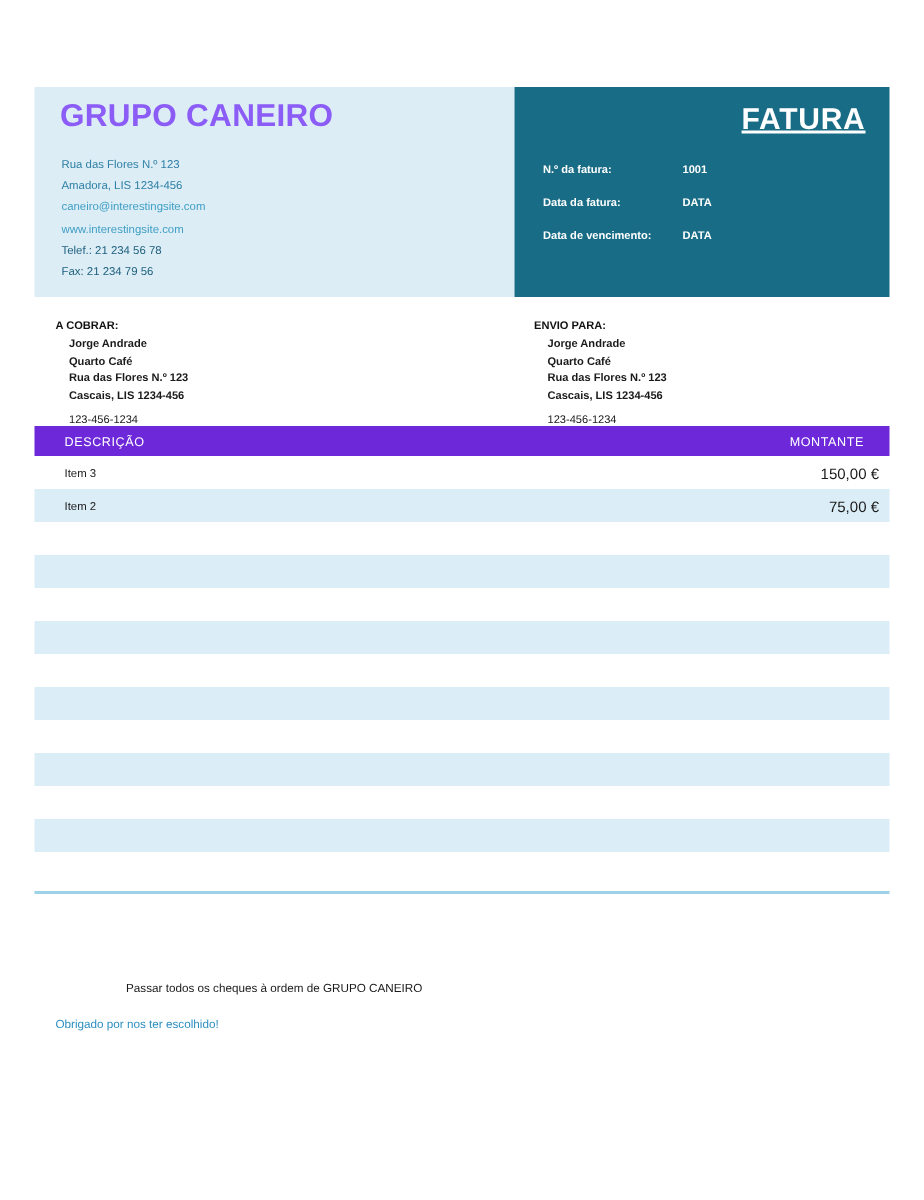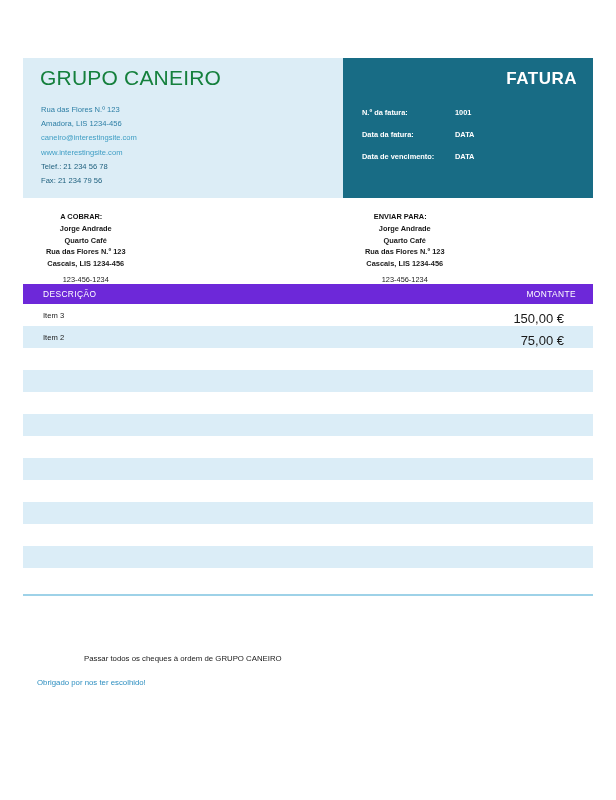--- a/index.html
+++ b/index.html
@@ -39,43 +39,44 @@
     top: 0;
     width: 250px;
     height: 140px;
     background: #186c85;
   }
   .company-name {
     position: absolute;
     left: 17px;
     top: 8px;
     font-size: 21px;
-    font-weight: normal;
-    color: #15803d;
+    font-weight: bold;
+    color: #8b5cf6;
     letter-spacing: 0.2px;
   }
   .company-address {
     position: absolute;
     left: 18px;
     top: 45px;
     font-size: 7.6px;
     line-height: 14.2px;
     color: #2d7fa5;
   }
   .company-address .link { color: #3f9ec4; }
   .company-address .dark { color: #1d5f7d; }
 
   .fatura-title {
     position: absolute;
     right: 16px;
     top: 11px;
-    font-size: 17px;
+    font-size: 20px;
     font-weight: bold;
     color: #ffffff;
     letter-spacing: 0.5px;
+    text-decoration: underline;
   }
   .meta {
     position: absolute;
     left: 19px;
     top: 47px;
     font-size: 7.4px;
     line-height: 15.5px;
     color: #ffffff;
   }
   .meta .row { display: block; white-space: nowrap; }
@@ -85,21 +86,20 @@
     font-weight: bold;
   }
   .meta .val { font-weight: bold; }
 
   
   .addr {
     position: absolute;
     font-size: 7.4px;
     line-height: 11.4px;
     color: #1a1a1a;
-    text-align: center;
   }
   .addr .head {
     font-weight: bold;
     font-size: 7.4px;
     color: #111111;
     display: block;
     margin-bottom: 1px;
   }
   .addr .body { display: block; padding-left: 9px; font-weight: bold; }
   .addr .phone { display: block; padding-left: 9px; margin-top: 5px; }
@@ -146,23 +146,23 @@
   .row.alt { background: #dbedf7; }
   .row .rdesc {
     position: absolute;
     left: 20px;
     top: 7px;
     font-size: 7.6px;
     color: #1a1a1a;
   }
   .row .ramt {
     position: absolute;
-    right: 29px;
+    right: 7px;
     top: 7px;
-    font-size: 13px;
+    font-size: 10px;
     color: #1a1a1a;
   }
 
   
   .rule-full {
     position: absolute;
     left: 23px;
     top: 594px;
     width: 570px;
     height: 2px;
@@ -262,21 +262,21 @@
   <div class="addr addr-bill">
     <span class="head">A COBRAR:</span>
     <span class="body">Jorge Andrade</span>
     <span class="body">Quarto Café</span>
     <span class="body">Rua das Flores N.º 123</span>
     <span class="body">Cascais, LIS 1234-456</span>
     <span class="phone">123-456-1234</span>
   </div>
 
   <div class="addr addr-ship">
-    <span class="head">ENVIAR PARA:</span>
+    <span class="head">ENVIO PARA:</span>
     <span class="body">Jorge Andrade</span>
     <span class="body">Quarto Café</span>
     <span class="body">Rua das Flores N.º 123</span>
     <span class="body">Cascais, LIS 1234-456</span>
     <span class="phone">123-456-1234</span>
   </div>
 
   <div class="tbl-head">
     <span class="desc">DESCRIÇÃO</span>
     <span class="amt">MONTANTE</span>

